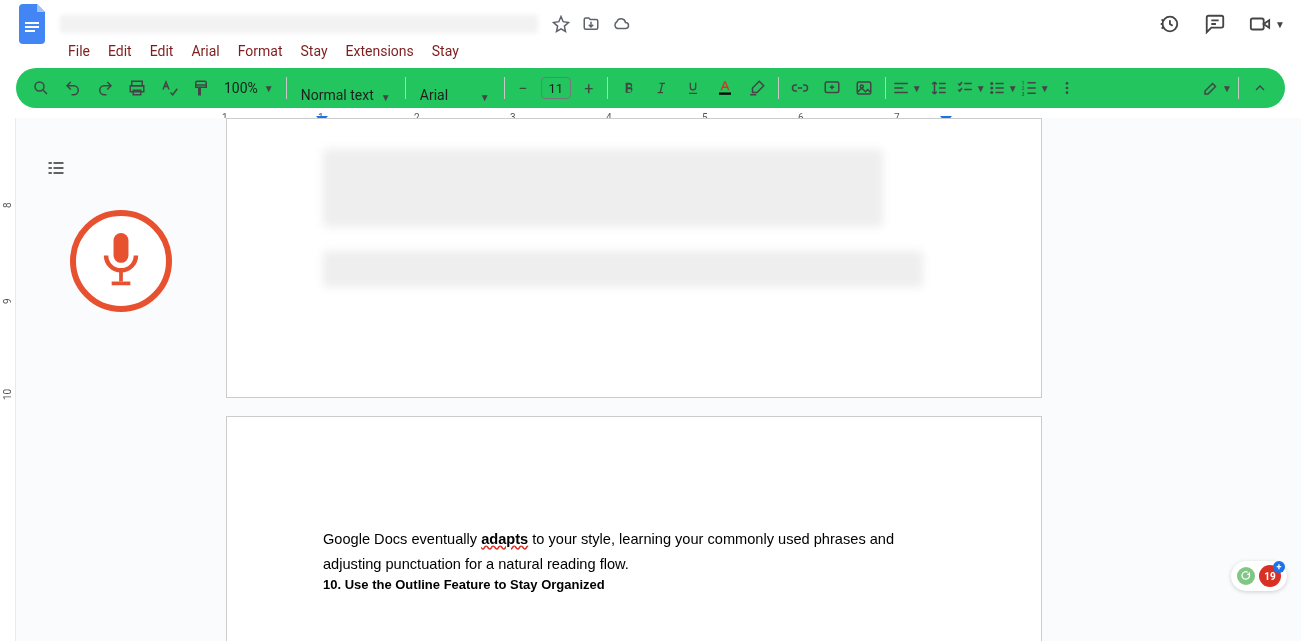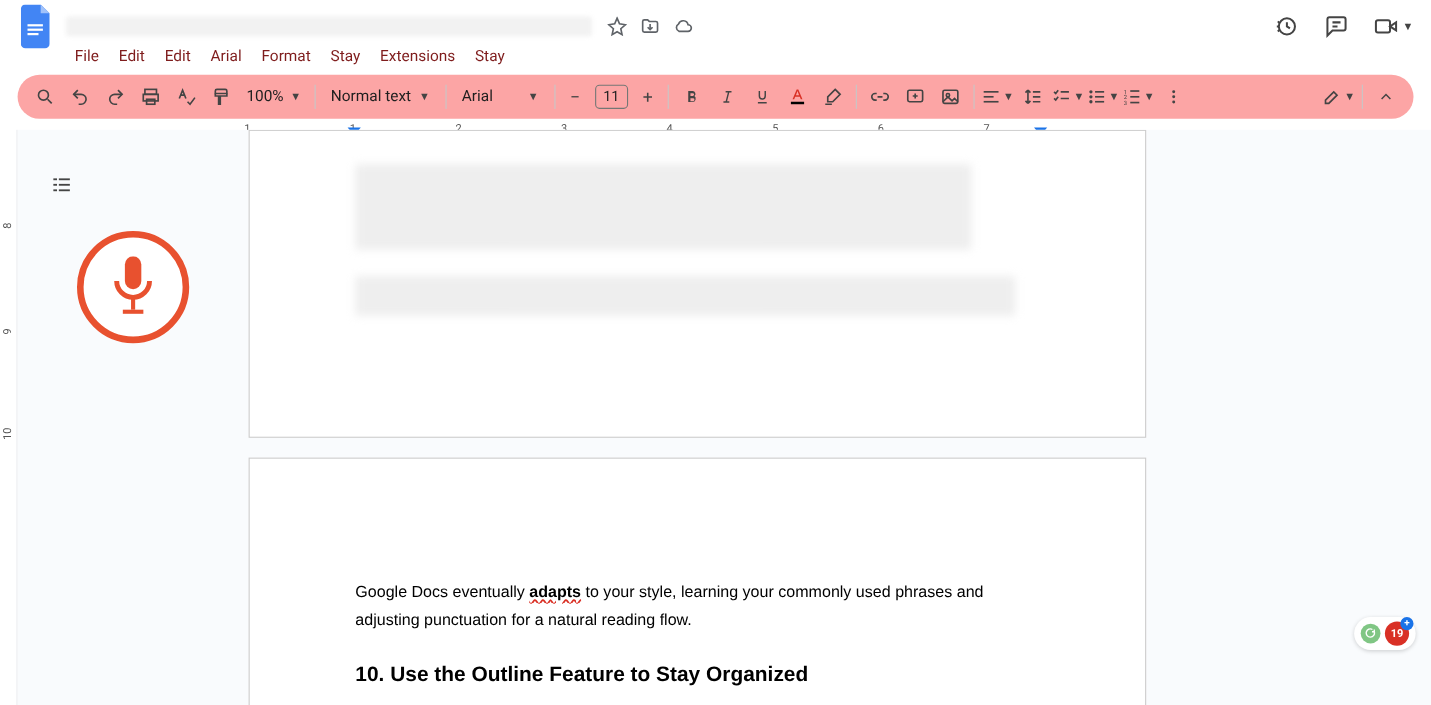--- a/index.html
+++ b/index.html
@@ -76,41 +76,41 @@
     font-size: 14px;
     color: #7f1d1d;
     border-radius: 4px;
   }
 
   
   .toolbar-wrap {
     padding: 0 16px;
   }
   .toolbar {
-    background: #fca5a5;
+    background: #22c55e;
     border-radius: 24px;
     height: 40px;
     display: flex;
     align-items: center;
     padding: 0 10px;
     gap: 2px;
   }
   .tb-btn {
     width: 30px; height: 30px;
     display:flex; align-items:center; justify-content:center;
     border-radius: 4px;
     color: #444;
   }
   .tb-sep { width: 1px; height: 22px; background: #c7c7c7; margin: 0 4px; }
   .zoom {
     display:flex; align-items:center; gap:6px;
     font-size: 14px; color:#1f1f1f; padding: 0 6px;
   }
   .style-dd, .font-dd {
-    display:flex; align-items:center; justify-content:space-between;
+    display:flex; align-items:flex-end; justify-content:space-between;
     font-size: 14px; color:#1f1f1f;
     padding: 0 8px; height:30px;
   }
   .style-dd { width: 106px; }
   .font-dd { width: 86px; }
   .font-size-group {
     display:flex; align-items:center; gap:6px;
   }
   .fs-btn { width:24px; height:24px; display:flex; align-items:center; justify-content:center; font-size:16px; color:#444; }
   .fs-box {
@@ -204,23 +204,22 @@
   .bp-b { width: 600px; height: 36px; }
   .body-text {
     font-family: Arial, sans-serif;
     font-size: 14.6px;
     color:#000;
     line-height: 1.7;
   }
   .underline-red { text-decoration: underline; text-decoration-color:#d93025; text-decoration-style: wavy; font-weight: bold; }
   .heading {
     font-family: Arial, sans-serif;
-    font-size: 19px;
+    font-size: 13px;
     color:#000;
-    margin-top: 26px;
   }
 
   
   .corner-badges {
     position:absolute;
     right: 14px; bottom: 50px;
     display:flex; align-items:center; gap:4px;
     background:#fff;
     border-radius: 20px;
     box-shadow: 0 1px 4px rgba(0,0,0,.18);

